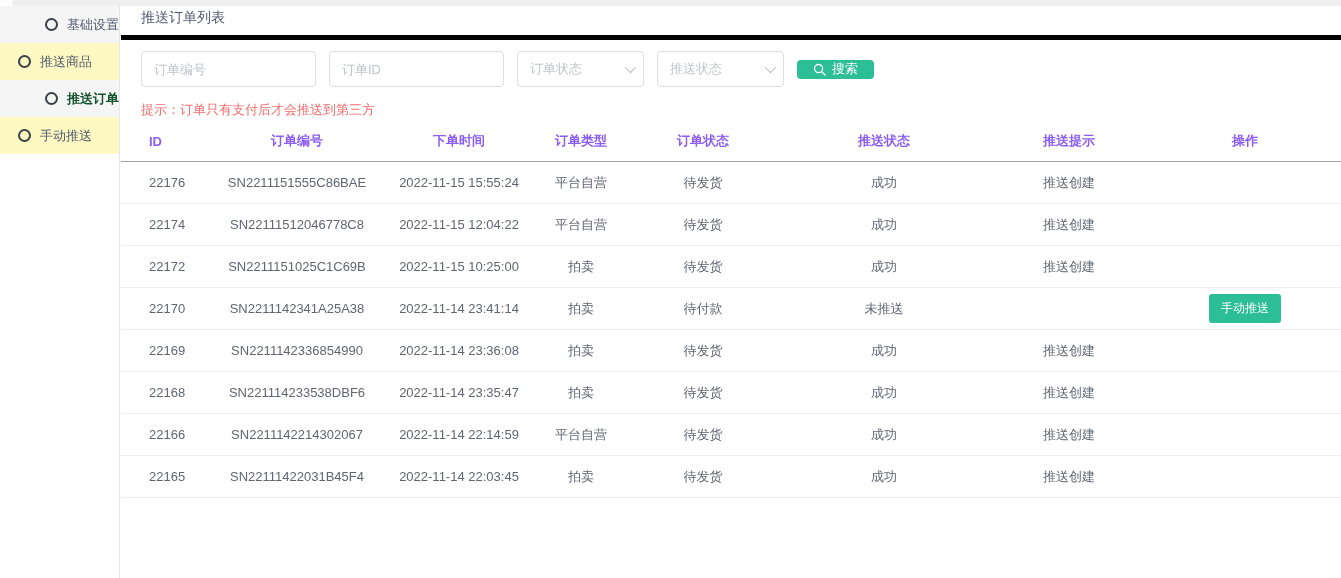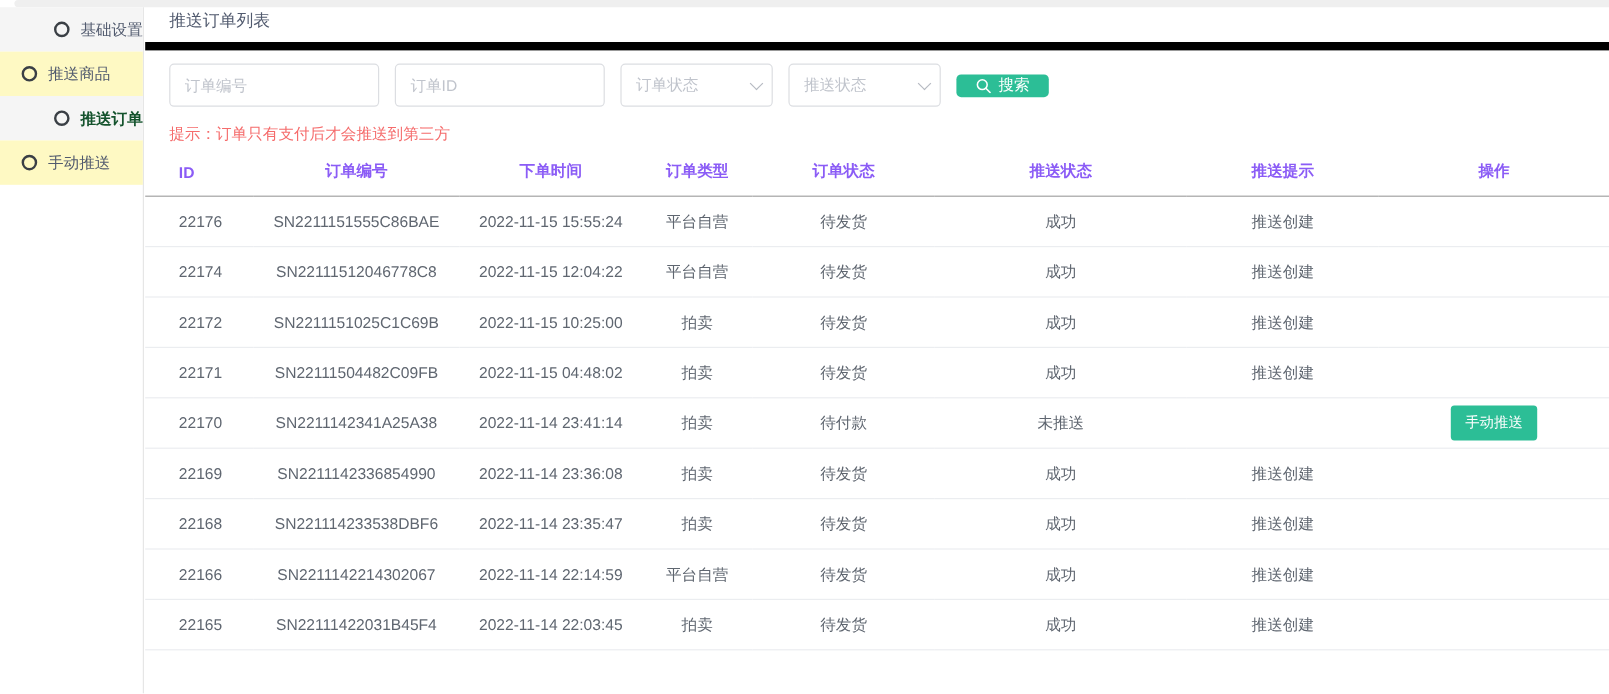--- a/index.html
+++ b/index.html
@@ -20,21 +20,21 @@
   }
   .side-item.highlight{background:#f5f5f5;justify-content:flex-end;}
   .side-item.active{font-weight:bold;color:#14532d;}
   .circle-icon{
     width:9px;height:9px;border:2px solid #3a3f45;border-radius:50%;
     display:inline-block;margin-right:9px;flex:none;
   }
   
   .main{position:absolute;left:121px;top:0;right:0;bottom:0;}
   .title-bar{
-    height:35px;border-bottom:7px solid #000000;display:flex;align-items:center;
+    height:35px;border-bottom:5px solid #000000;display:flex;align-items:center;
     padding-left:20px;font-size:14px;color:#515a6e;
   }
   
   .filters{display:flex;align-items:center;margin:11px 0 0 20px;}
   .f-input{
     width:175px;height:36px;box-sizing:border-box;border:1px solid #dcdee2;border-radius:4px;
     padding:0 12px;font-size:13px;color:#515a6e;outline:none;margin-right:13px;
     font-family:inherit;
   }
   .f-input::placeholder{color:#c0c4cc;}
@@ -170,30 +170,20 @@
           <td class="col-id">22172</td>
           <td>SN2211151025C1C69B</td>
           <td>2022-11-15 10:25:00</td>
           <td>拍卖</td>
           <td>待发货</td>
           <td>成功</td>
           <td>推送创建</td>
           <td></td>
         </tr>
         <tr>
-          <td class="col-id">22171</td>
-          <td>SN22111504482C09FB</td>
-          <td>2022-11-15 04:48:02</td>
-          <td>拍卖</td>
-          <td>待发货</td>
-          <td>成功</td>
-          <td>推送创建</td>
-          <td></td>
-        </tr>
-        <tr>
           <td class="col-id">22170</td>
           <td>SN2211142341A25A38</td>
           <td>2022-11-14 23:41:14</td>
           <td>拍卖</td>
           <td>待付款</td>
           <td>未推送</td>
           <td></td>
           <td><button class="manual-push-btn">手动推送</button></td>
         </tr>
         <tr>

